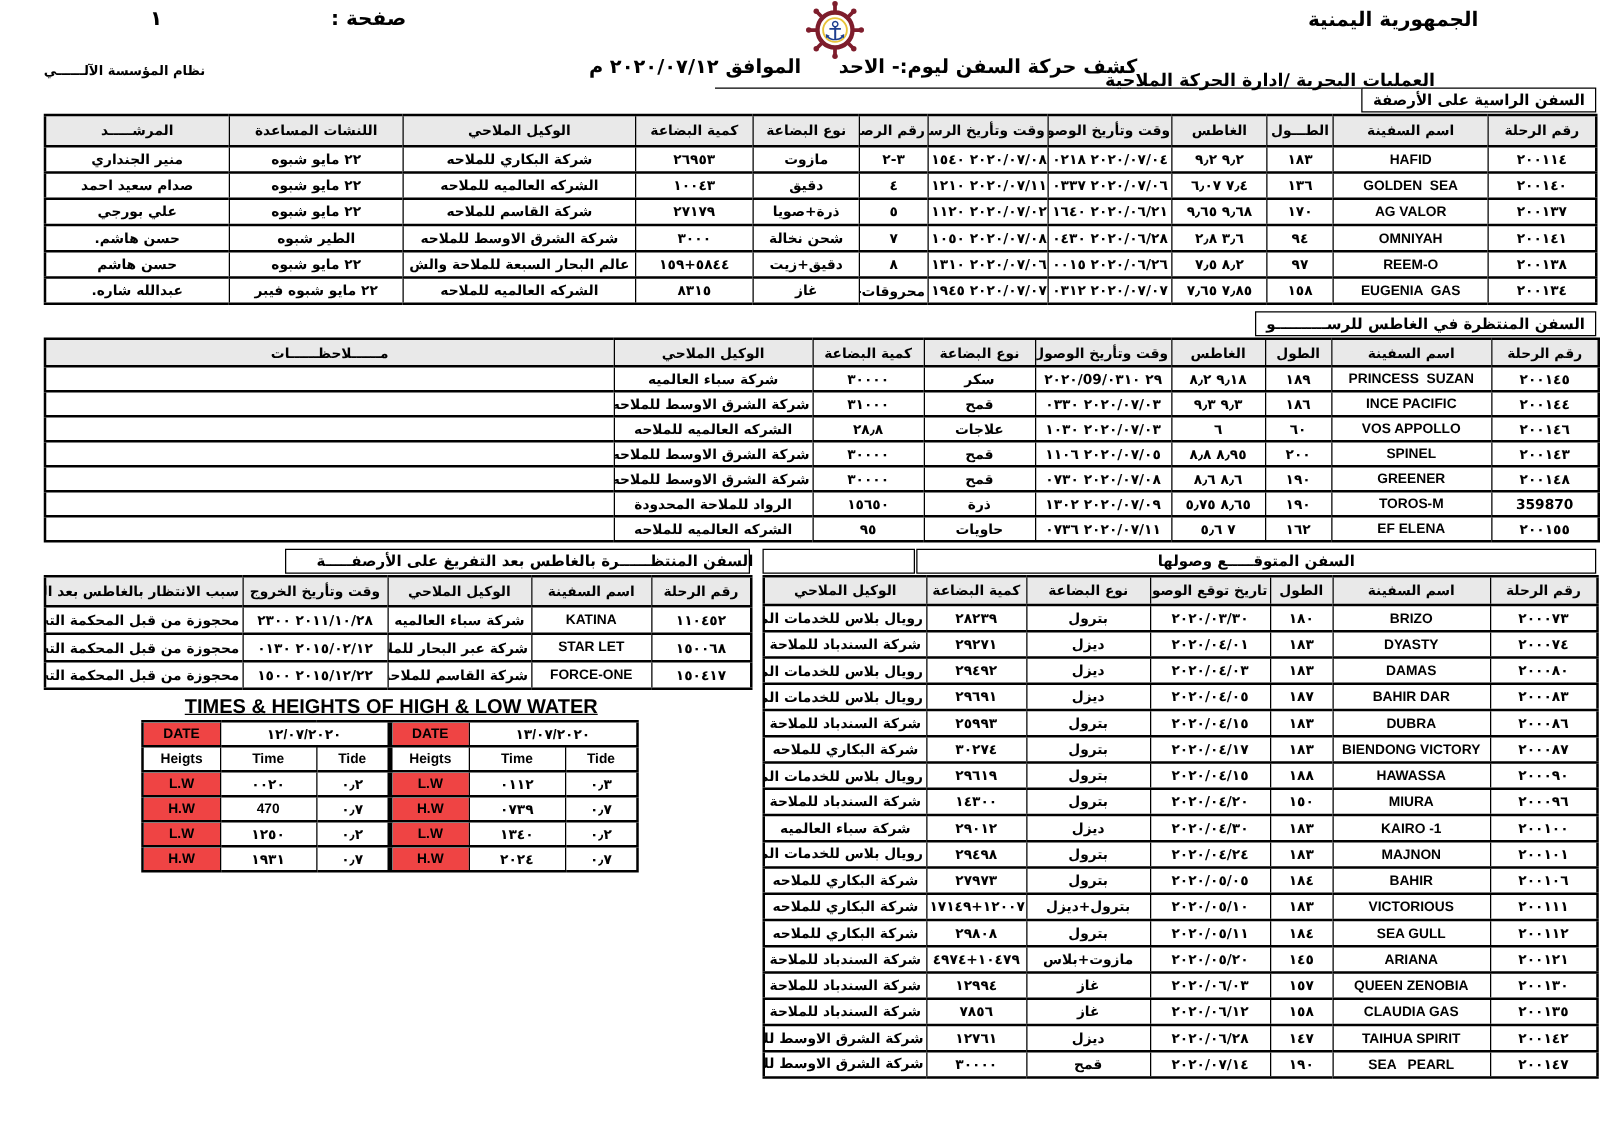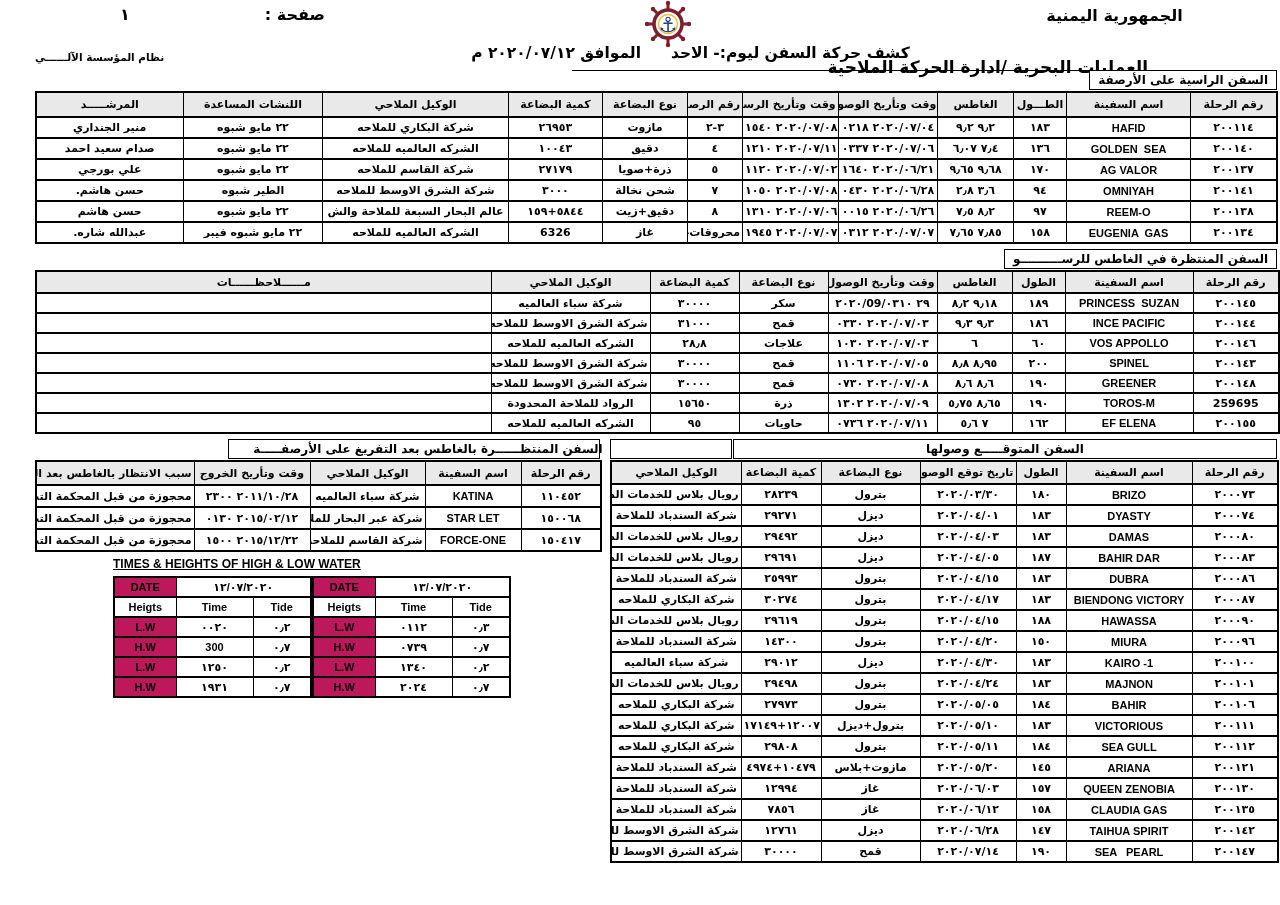--- a/index.html
+++ b/index.html
@@ -1,21 +1,21 @@
 <!DOCTYPE html>
 <html lang="ar"><head>
 <meta charset="utf-8">
 <style>
   html,body{margin:0;padding:0;background:#888;}
   .page{position:relative;width:1280px;height:905px;background:#fff;overflow:hidden;
         font-family:"DejaVu Sans",sans-serif;font-weight:bold;color:#000;}
   
   .org-block{position:absolute;top:4px;right:8px;width:315px;text-align:center;
              font-size:16px;line-height:1.45;direction:rtl;}
-  .dept-label{position:absolute;top:57px;right:132px;font-size:17px;direction:rtl;white-space:nowrap;}
+  .dept-label{position:absolute;top:57px;right:132px;font-size:14px;direction:rtl;white-space:nowrap;}
   .page-label{position:absolute;top:5px;left:120px;width:205px;display:flex;direction:rtl;
               justify-content:space-between;font-size:16px;}
   .sys-label{position:absolute;top:51px;left:35px;font-size:10.5px;direction:rtl;}
   .logo{position:absolute;top:0;left:620px;width:78px;height:48px;}
   .doc-title{position:absolute;top:44px;left:468px;width:445px;direction:rtl;display:flex;
              justify-content:center;gap:30px;font-size:15.5px;white-space:nowrap;}
   .doc-title span{}
   .stray-line{position:absolute;top:70px;left:572px;width:540px;height:0;border-top:1.5px solid #000;}
   
   .tbox{position:absolute;border:1.5px solid #000;background:#fff;display:flex;align-items:center;
@@ -25,26 +25,26 @@
   td,th{border:1px solid #000;border-top-width:2px;border-bottom-width:2px;padding:0 2px;
         font-size:11px;font-weight:bold;text-align:center;vertical-align:middle;
         white-space:nowrap;overflow:hidden;}
   thead th{background:#e9e9e9;}
   table{border:2px solid #000;}
   .t1 th{height:23px}.t1 td{height:19px}
   .t2 thead th{height:20px}.t2 td{height:18px}
   .t3 thead th{height:22px}.t3 td{height:20px}
   .t4 thead th{height:21px}.t4 td{height:19px}
   .tide td,.tide th{height:18px;font-family:"Liberation Sans","DejaVu Sans",sans-serif;}
-  .tide .lbl{background:#be185d;}
+  .tide .lbl{background:#ef4444;}
   .tide td{background:#fff;}
   .ship{font-family:"Liberation Sans","DejaVu Sans",sans-serif;direction:ltr;white-space:pre;font-size:11px;}
   .num{unicode-bidi:plaintext;}
-  .tide-title{position:absolute;top:557px;left:113px;width:400px;text-align:left;direction:ltr;
-              font-size:12px;font-family:"Liberation Sans","DejaVu Sans",sans-serif;
+  .tide-title{position:absolute;top:557px;left:113px;width:400px;text-align:center;direction:ltr;
+              font-size:16px;font-family:"Liberation Sans","DejaVu Sans",sans-serif;
               text-decoration:underline;white-space:nowrap;}
 </style>
 </head>
 <body>
 
 <div class="page">
 
   <div class="org-block">
     <div>الجمهورية اليمنية</div>
   </div>
@@ -201,21 +201,21 @@
 
         <tr>
           <td class="num">٢٠٠١٣٤</td>
           <td class="ship">EUGENIA  GAS</td>
           <td class="num">١٥٨</td>
           <td class="num">٧٫٨٥  ٧٫٦٥</td>
           <td class="num">٢٠٢٠/٠٧/٠٧ ٠٣١٢</td>
           <td class="num">٢٠٢٠/٠٧/٠٧ ١٩٤٥</td>
           <td class="num">محروقات-٢</td>
           <td>غاز</td>
-          <td class="num">6326</td>
+          <td class="num">٨٣١٥</td>
           <td>الشركه العالميه للملاحه</td>
           <td>٢٢ مايو شبوه فيبر</td>
           <td>عبدالله شاره.</td>
         </tr>
       </tbody>
   </table>
 
   <div class="tbox" style="top:249px;right:3px;min-width:172px;">السفن المنتظرة في الغاطس للرســــــــــو</div>
   <table class="t2" dir="rtl" style="top:270px;left:35px;width:1243px;">
     <colgroup>
@@ -299,21 +299,21 @@
           <td class="num">١٩٠</td>
           <td class="num">٨٫٦  ٨٫٦</td>
           <td class="num">٢٠٢٠/٠٧/٠٨ ٠٧٣٠</td>
           <td>قمح</td>
           <td class="num">٣٠٠٠٠</td>
           <td>شركة الشرق الاوسط للملاحه</td>
           <td></td>
         </tr>
 
         <tr>
-          <td class="num">259695</td>
+          <td class="num">359870</td>
           <td class="ship">TOROS-M</td>
           <td class="num">١٩٠</td>
           <td class="num">٨٫٦٥  ٥٫٧٥</td>
           <td class="num">٢٠٢٠/٠٧/٠٩ ١٣٠٢</td>
           <td>ذرة</td>
           <td class="num">١٥٦٥٠</td>
           <td>الرواد للملاحة المحدودة</td>
           <td></td>
         </tr>
 
@@ -609,21 +609,21 @@
     <tbody>
 
         <tr>
           <th class="lbl">L.W</th>
           <td class="num">٠٠٢٠</td>
           <td class="num">٠٫٢</td>
         </tr>
 
         <tr>
           <th class="lbl">H.W</th>
-          <td class="num">300</td>
+          <td class="num">470</td>
           <td class="num">٠٫٧</td>
         </tr>
 
         <tr>
           <th class="lbl">L.W</th>
           <td class="num">١٢٥٠</td>
           <td class="num">٠٫٢</td>
         </tr>
 
         <tr>

